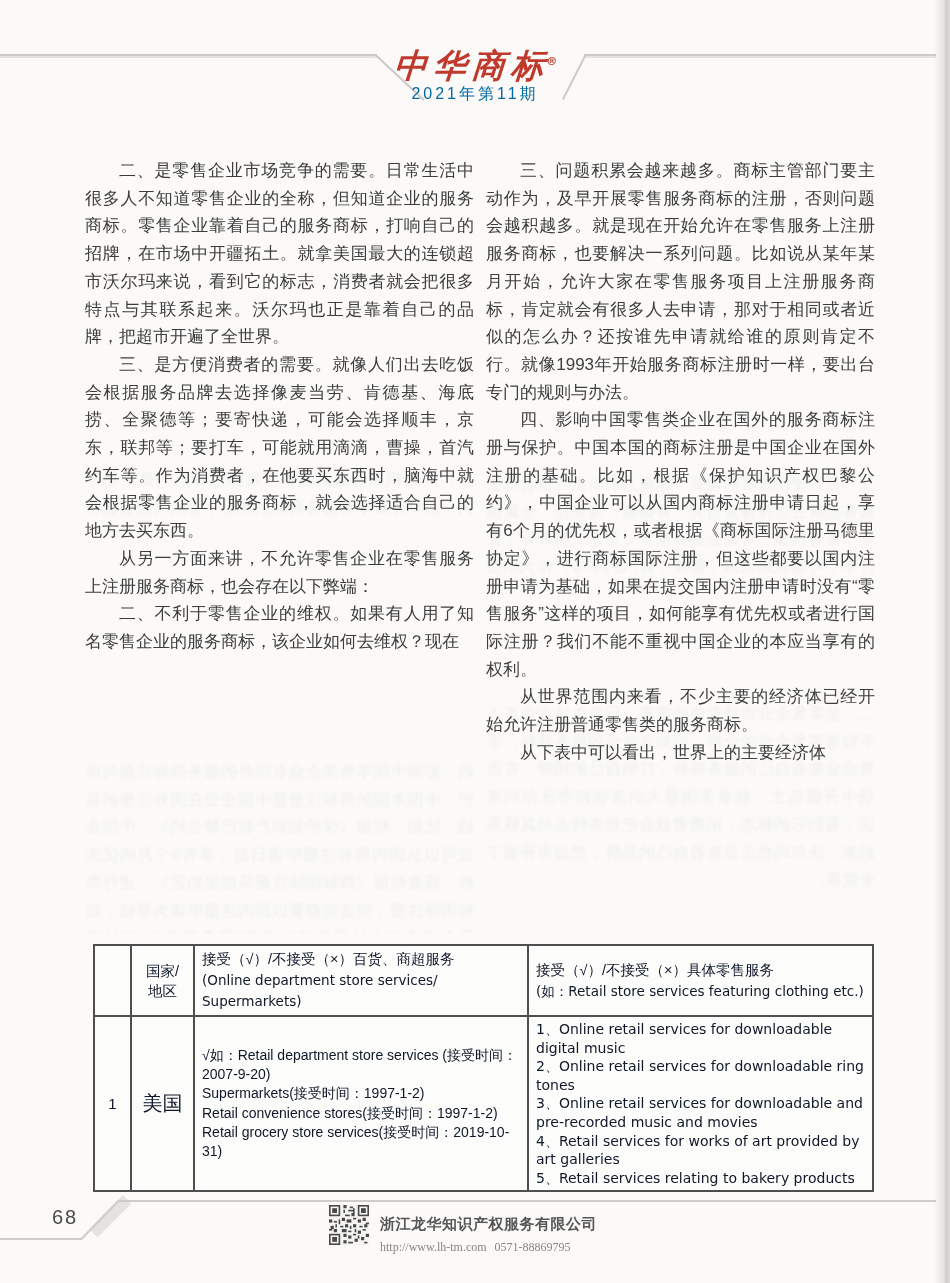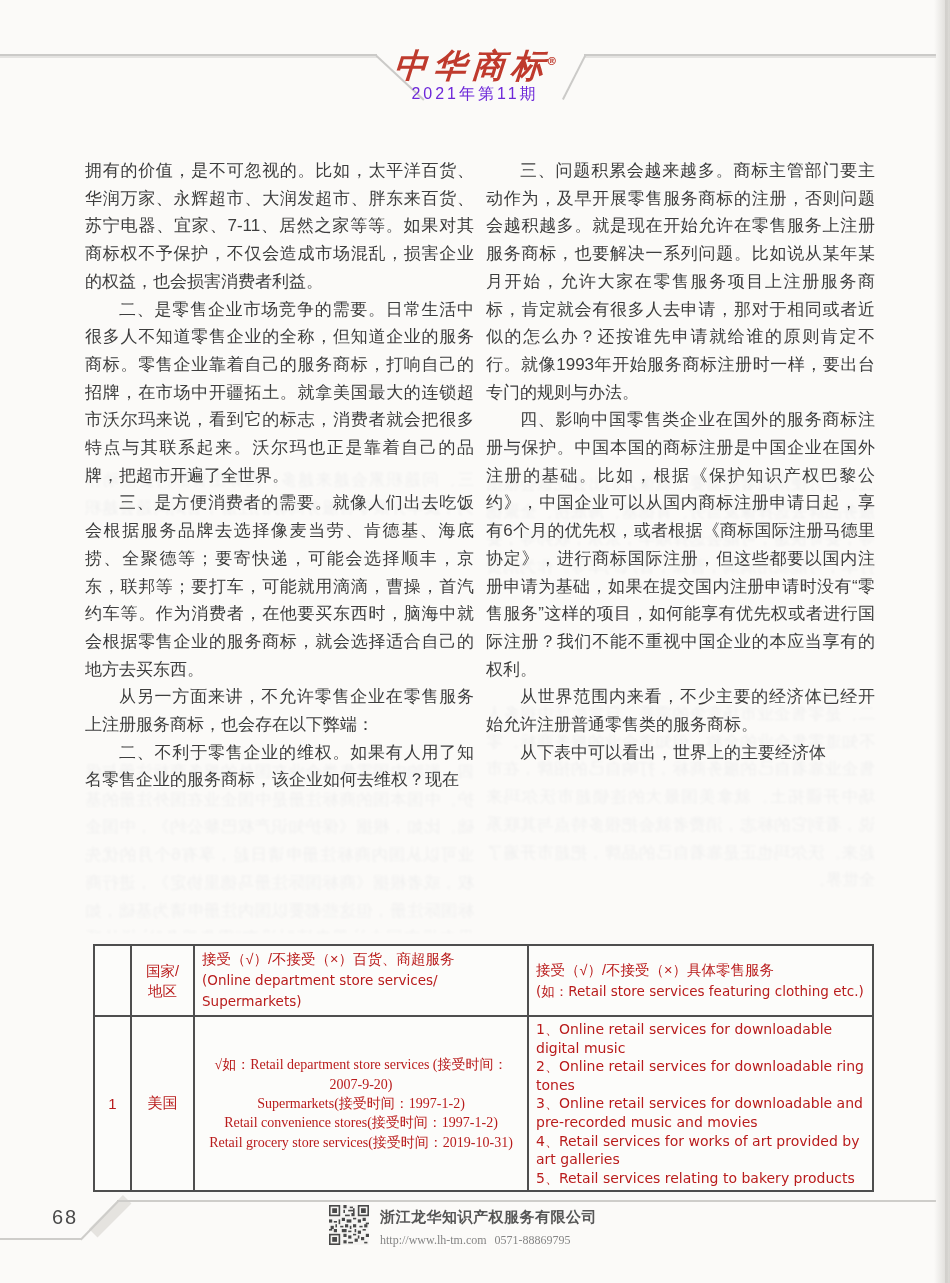--- a/index.html
+++ b/index.html
@@ -35,66 +35,66 @@
   .logo-wrap { position:absolute; top:44px; left:0; width:100%;
     text-align:center; z-index:2; }
   .logo {
     display:inline-block; font-family:"DejaVu Serif", serif;
     font-style:italic; font-weight:bold; font-size:33px; color:#bf3a2d;
     letter-spacing:6px; transform:skewX(-4deg);
   }
   .logo-reg { font-size:11px; vertical-align:super; letter-spacing:0;
     margin-left:-4px; color:#bf3a2d; }
   .issue { position:absolute; top:84px; left:0; width:100%;
-    text-align:center; font-size:16px; color:#6d28d9; letter-spacing:3px; z-index:2; }
+    text-align:center; font-size:16px; color:#0369a1; letter-spacing:3px; z-index:2; }
   
   .col { position:absolute; top:157px; width:389px; font-size:17px;
     line-height:27.7px; text-align:justify; color:#3d3d3d; z-index:2; }
   .col p { margin:0; text-indent:2em; }
   .col p.noindent { text-indent:0; }
   .col sup { font-size:11px; line-height:0; }
   .col-left  { left:85px; }
   .col-right { left:486px; }
   
   .rtable { position:absolute; left:93px; top:944px; width:779px;
     border-collapse:collapse; table-layout:fixed; z-index:3;
-    background:rgba(255,255,255,.35); color:#b91c1c;padding-left:25px; }
+    background:rgba(255,255,255,.35); color:#0f172a;padding-left:25px; }
   .rtable th, .rtable td { border:2px solid #4e4e4e; padding:3px 7px;
     font-weight:normal; }
   .rtable thead tr { height:48px; }
   .rtable tbody tr { height:170px; }
   .h-zh { font-size:14.5px; line-height:21px; text-align:left; }
   .h-en { font-size:13.5px; line-height:21px; text-align:left;
     font-family:"DejaVu Sans", sans-serif; }
   .c-region-h { text-align:center; font-size:14.5px; line-height:20px; }
   .cell-idx { text-align:center; vertical-align:middle; font-size:15px; }
-  .cell-region { text-align:center; vertical-align:middle; font-size:15px; }
-  .cell-dept { vertical-align:middle; font-family:Liberation Serif, serif;
-    font-size:14px; line-height:19.3px;text-align:center; }
+  .cell-region { text-align:center; vertical-align:middle; font-size:20px; }
+  .cell-dept { vertical-align:middle; font-family:Liberation Sans, sans-serif;
+    font-size:14px; line-height:19.3px; }
   .cell-specific { vertical-align:top; font-family:"DejaVu Sans", sans-serif;
     font-size:14px; line-height:18.6px; padding-top:2px; }
   .tline { margin:0; }
   
   .fline-main { position:absolute; top:1200px; left:117px; width:819px;
     border-top:2px solid #cecdca; z-index:2; }
   .fline-left { position:absolute; top:1238px; left:0; width:81px;
     border-top:2px solid #cecdca; z-index:2; }
   .fdiag { position:absolute; top:1239px; left:80px; width:54px; height:0;
     border-top:2px solid #cecdca; transform:rotate(-45.8deg);
     transform-origin:left top; z-index:2; }
   .fslash { position:absolute; left:89px; top:1229px; width:48px; height:12px;
     background:#e5e3df; transform:rotate(-45deg); transform-origin:left top;
     z-index:1; }
   .pagenum { position:absolute; left:52px; top:1206px; font-size:20px;
     color:#4a4a4a; letter-spacing:2px; z-index:3; }
   .pub { position:absolute; left:329px; top:1205px; display:flex;
     align-items:flex-start; gap:11px; z-index:3; }
   .qr { width:40px; height:40px; opacity:.85; }
   .pub-company { font-size:15px; color:#565656; font-weight:bold;
-    letter-spacing:.5px; margin-top:3px; }
+    letter-spacing:.5px; margin-top:10px; }
   .pub-contact { font-size:12px; color:#858585; margin-top:6px;
     font-family:Liberation Serif, serif; }
   .pub-contact span { margin-right:8px; }
 </style>
 </head>
 <body>
 
 <div class="page">
 
   <div class="ghost" style="left:85px; top:466px; width:389px; height:58px;">三、问题积累会越来越多。商标主管部门要主动作为，及早开展零售服务商标的注册，否则问题会越积越多。就是现在开始允许在零售服务上注册服务商标，也要解决一系列问题。比如说从某年某月开始，允许大家在零售服务项目上注册服务商标，肯定就会有很多人去申请，那对于相同或者近似的怎么办？还按谁先申请就给谁的原则肯定不行。就像1993年开始服务商标注册时一样，要出台专门的规则与办法。</div>
@@ -106,21 +106,20 @@
   <div class="hline hl-right"></div>
   <div class="diag dg-left"></div>
   <div class="diag dg-right"></div>
 
   <div class="logo-wrap">
     <span class="logo"><span>中华商标</span><span class="logo-reg">®</span></span>
   </div>
   <div class="issue">2021年第11期</div>
 
   <div class="col col-left">
-    <p class="noindent">拥有的价值，是不可忽视的。比如，太平洋百货、华润万家、永辉超市、大润发超市、胖东来百货、苏宁电器、宜家、7-11、居然之家等等。如果对其商标权不予保护，不仅会造成市场混乱，损害企业的权益，也会损害消费者利益。</p>
     <p>二、是零售企业市场竞争的需要。日常生活中很多人不知道零售企业的全称，但知道企业的服务商标。零售企业靠着自己的服务商标，打响自己的招牌，在市场中开疆拓土。就拿美国最大的连锁超市沃尔玛来说，看到它的标志，消费者就会把很多特点与其联系起来。沃尔玛也正是靠着自己的品牌，把超市开遍了全世界。</p>
     <p>三、是方便消费者的需要。就像人们出去吃饭会根据服务品牌去选择像麦当劳、肯德基、海底捞、全聚德等；要寄快递，可能会选择顺丰，京东，联邦等；要打车，可能就用滴滴，曹操，首汽约车等。作为消费者，在他要买东西时，脑海中就会根据零售企业的服务商标，就会选择适合自己的地方去买东西。</p>
     <p>从另一方面来讲，不允许零售企业在零售服务上注册服务商标，也会存在以下弊端：</p>
     <p>二、不利于零售企业的维权。如果有人用了知名零售企业的服务商标，该企业如何去维权？现在</p>
   </div>
 
   <div class="col col-right">
     <p>三、问题积累会越来越多。商标主管部门要主动作为，及早开展零售服务商标的注册，否则问题会越积越多。就是现在开始允许在零售服务上注册服务商标，也要解决一系列问题。比如说从某年某月开始，允许大家在零售服务项目上注册服务商标，肯定就会有很多人去申请，那对于相同或者近似的怎么办？还按谁先申请就给谁的原则肯定不行。就像1993年开始服务商标注册时一样，要出台专门的规则与办法。</p>
     <p>四、影响中国零售类企业在国外的服务商标注册与保护。中国本国的商标注册是中国企业在国外注册的基础。比如，根据《保护知识产权巴黎公约》，中国企业可以从国内商标注册申请日起，享有6个月的优先权，或者根据《商标国际注册马德里协定》，进行商标国际注册，但这些都要以国内注册申请为基础，如果在提交国内注册申请时没有“零售服务”这样的项目，如何能享有优先权或者进行国际注册？我们不能不重视中国企业的本应当享有的权利。</p>
     <p>从世界范围内来看，不少主要的经济体已经开始允许注册普通零售类的服务商标。</p>

